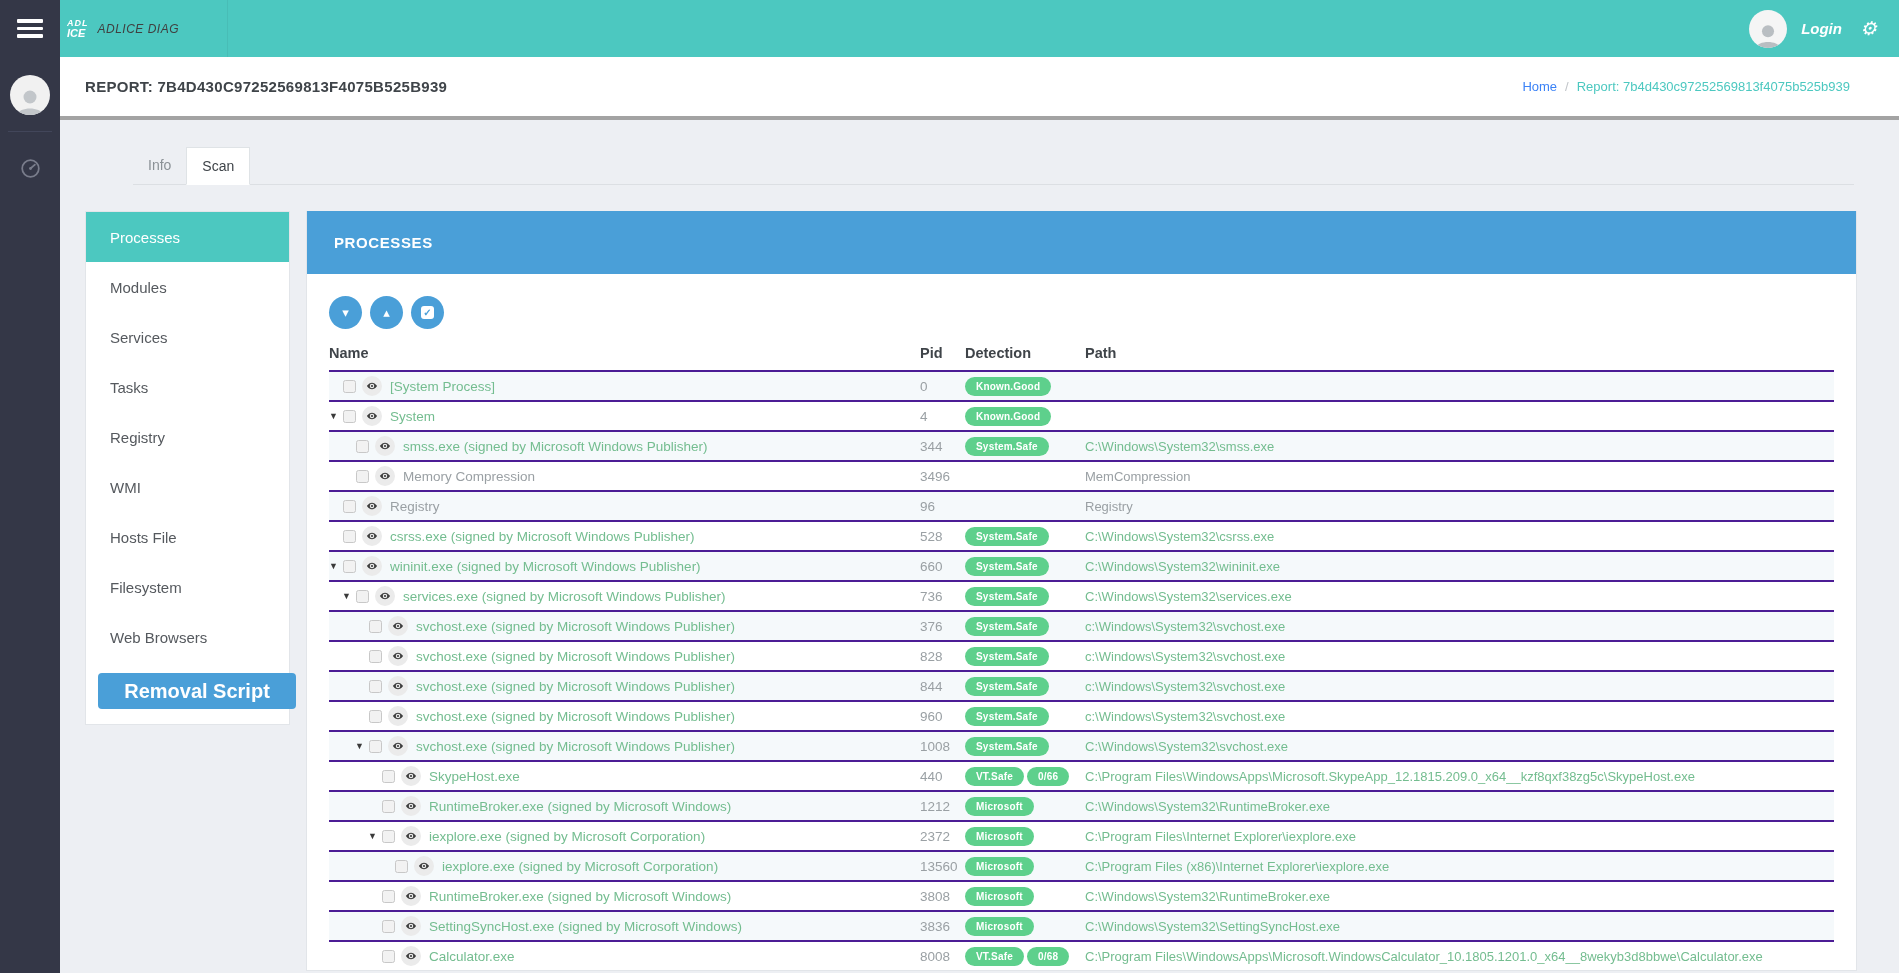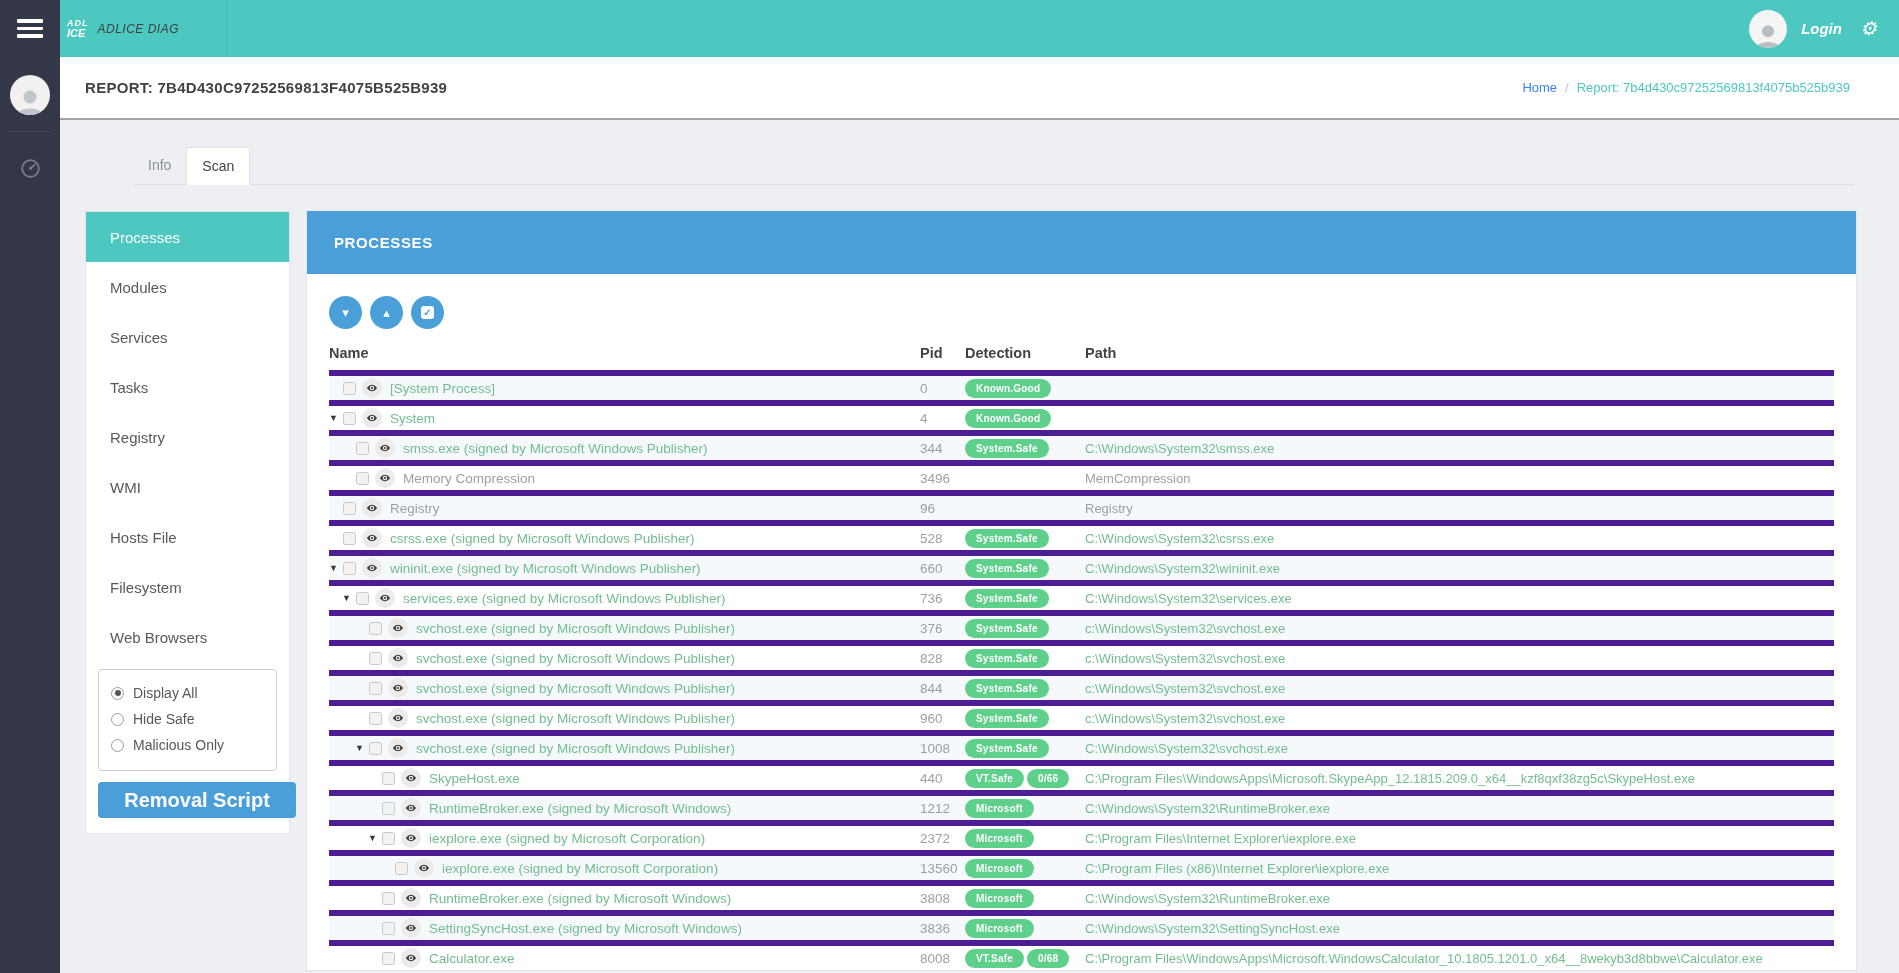--- a/index.html
+++ b/index.html
@@ -25,21 +25,21 @@
   .brand-logo { color:#fff; font-weight:bold; line-height:9px; font-size:9px; letter-spacing:1px; text-align:left; }
   .brand-logo .l2 { font-size:11px; line-height:11px; letter-spacing:0; }
   .brand-title { color:#404040; font-size:12px; font-weight:500; margin-left:9px; letter-spacing:.5px; }
   .topbar-right { margin-left:auto; display:flex; align-items:center; padding-right:22px; }
   .top-avatar { width:38px; height:38px; border-radius:50%; background:#f5f5f5; display:flex; align-items:flex-end; justify-content:center; overflow:hidden; cursor:pointer; }
   .login { color:#fff; font-size:15px; font-weight:bold; margin-left:14px; cursor:pointer; }
   .gear { color:#fff; font-size:19px; margin-left:18px; cursor:pointer; line-height:1; }
 
   
   .report-bar { height:63px; background:#fff; display:flex; align-items:center; justify-content:space-between;
-    padding:0 49px 0 25px; border-bottom:2px solid #a3a3a3; flex-shrink:0; }
+    padding:0 49px 0 25px; border-bottom:4px solid #a3a3a3; flex-shrink:0; }
   .report-title { font-size:15px; font-weight:bold; color:#3f4449; letter-spacing:.3px; }
   .breadcrumb { font-size:13px; color:#9aa0a5; display:flex; gap:8px; align-items:center; }
   .breadcrumb .crumb-link { color:#3b82f6; cursor:pointer; }
   .breadcrumb .sep { color:#c0c4c8; }
   .breadcrumb .current { color:var(--teal,#4cc8c0); cursor:pointer; }
 
   
   .content { flex:1; background:var(--page-bg,#edeff3); overflow:hidden; }
 
   .tabs-row { margin:27px 45px 0 73px; border-bottom:1px solid #dcdfe3; display:flex; }
@@ -69,21 +69,21 @@
     display:flex; align-items:center; justify-content:center; cursor:pointer; font-size:13px; }
   .cbx-glyph { width:13px; height:13px; background:#fff; border-radius:3px; color:var(--blue,#4a9fd8);
     font-size:10px; font-weight:bold; display:flex; align-items:center; justify-content:center; }
 
   .thead { display:flex; font-size:14.5px; font-weight:bold; color:#3f4449; padding:4px 0 9px 0; }
   .col-name { flex:1; min-width:0; }
   .col-pid { width:45px; flex-shrink:0; }
   .col-det { width:120px; flex-shrink:0; }
   .col-path { width:749px; flex-shrink:0; }
 
-  .row { display:flex; align-items:center; height:30px; border-top:6px solid #4c1d95; font-size:13.5px; }
+  .row { display:flex; align-items:center; height:30px; border-top:2px solid #4c1d95; font-size:13.5px; }
   .row.stripe { background:var(--stripe-bg,#f5f9fb); }
   .name-cell { flex:1; min-width:0; display:flex; align-items:center; }
   .indent { flex-shrink:0; }
   .tree-arrow { width:14px; flex-shrink:0; font-size:9px; color:#3a3a3a; cursor:pointer; }
   .row-cb { width:13px; height:13px; border:1px solid #c8c8c8; background:#f2f2f2; border-radius:2.5px; flex-shrink:0; margin-right:6px; cursor:pointer; }
   .eye { width:20px; height:20px; border-radius:50%; background:#ebebeb; display:flex; align-items:center; justify-content:center; flex-shrink:0; margin-right:8px; cursor:pointer; }
   .eye svg { display:block; }
   .nm { white-space:nowrap; overflow:hidden; text-overflow:ellipsis; }
   .tone-safe { color:var(--safe-text,#74bd90); }
   .tone-neutral { color:var(--muted-text,#9aa0a4); }
@@ -165,34 +165,20 @@
           <div id="nav-list">
               <div class="nav-item active">Processes</div>
               <div class="nav-item">Modules</div>
               <div class="nav-item">Services</div>
               <div class="nav-item">Tasks</div>
               <div class="nav-item">Registry</div>
               <div class="nav-item">WMI</div>
               <div class="nav-item">Hosts File</div>
               <div class="nav-item">Filesystem</div>
               <div class="nav-item">Web Browsers</div>
-            </div>
-          <div class="filter-box" id="filter-box">
-              <label class="filter-opt">
-                <span class="radio checked"></span>
-                <span>Display All</span>
-              </label>
-              <label class="filter-opt">
-                <span class="radio"></span>
-                <span>Hide Safe</span>
-              </label>
-              <label class="filter-opt">
-                <span class="radio"></span>
-                <span>Malicious Only</span>
-              </label>
             </div>
           <button class="removal-btn">Removal Script</button>
         </div>
 
         <div class="panel">
           <div class="panel-header">
             <span class="panel-title">PROCESSES</span>
           </div>
           <div class="panel-body">
             <div class="toolbar">

